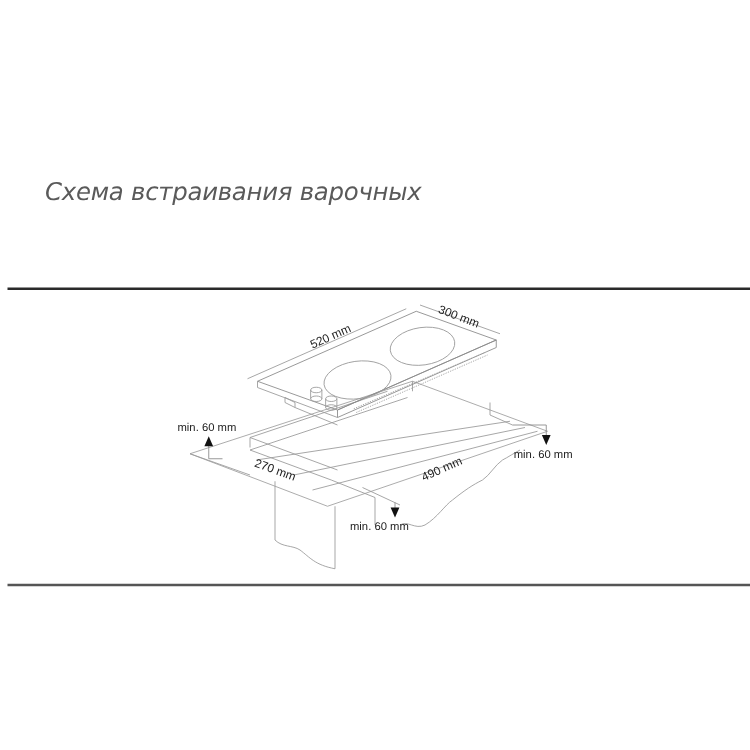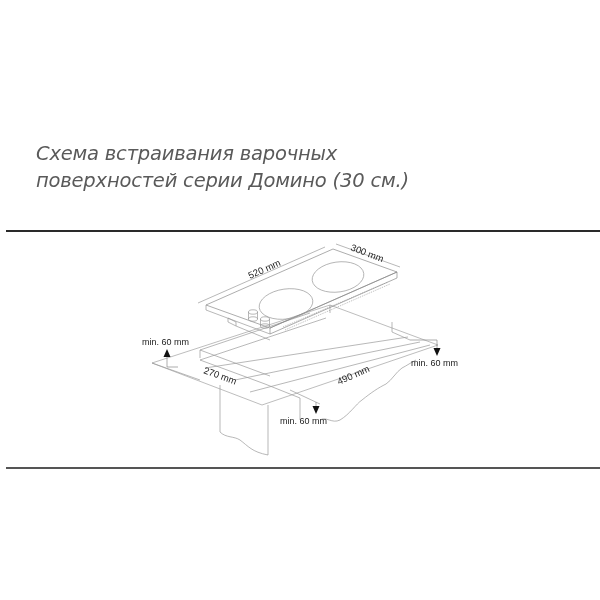--- a/index.html
+++ b/index.html
@@ -52,21 +52,20 @@
       font-family: "Liberation Sans", sans-serif;
       font-size: 9px;
       fill: #222;
     }
   </style>
 </head>
 <body>
 
 <div class="title">
   <span>Схема встраивания варочных</span>
-  <span>поверхностей серии Домино (30 см.)</span>
 </div>
 
 <div class="rule top"></div>
 <div class="rule bottom"></div>
 
 <svg class="diagram" viewBox="0 0 600 600" xmlns="http://www.w3.org/2000/svg">
   <g fill="none" stroke="#9a9a9a" stroke-width="0.7">
 
     <g>
 

